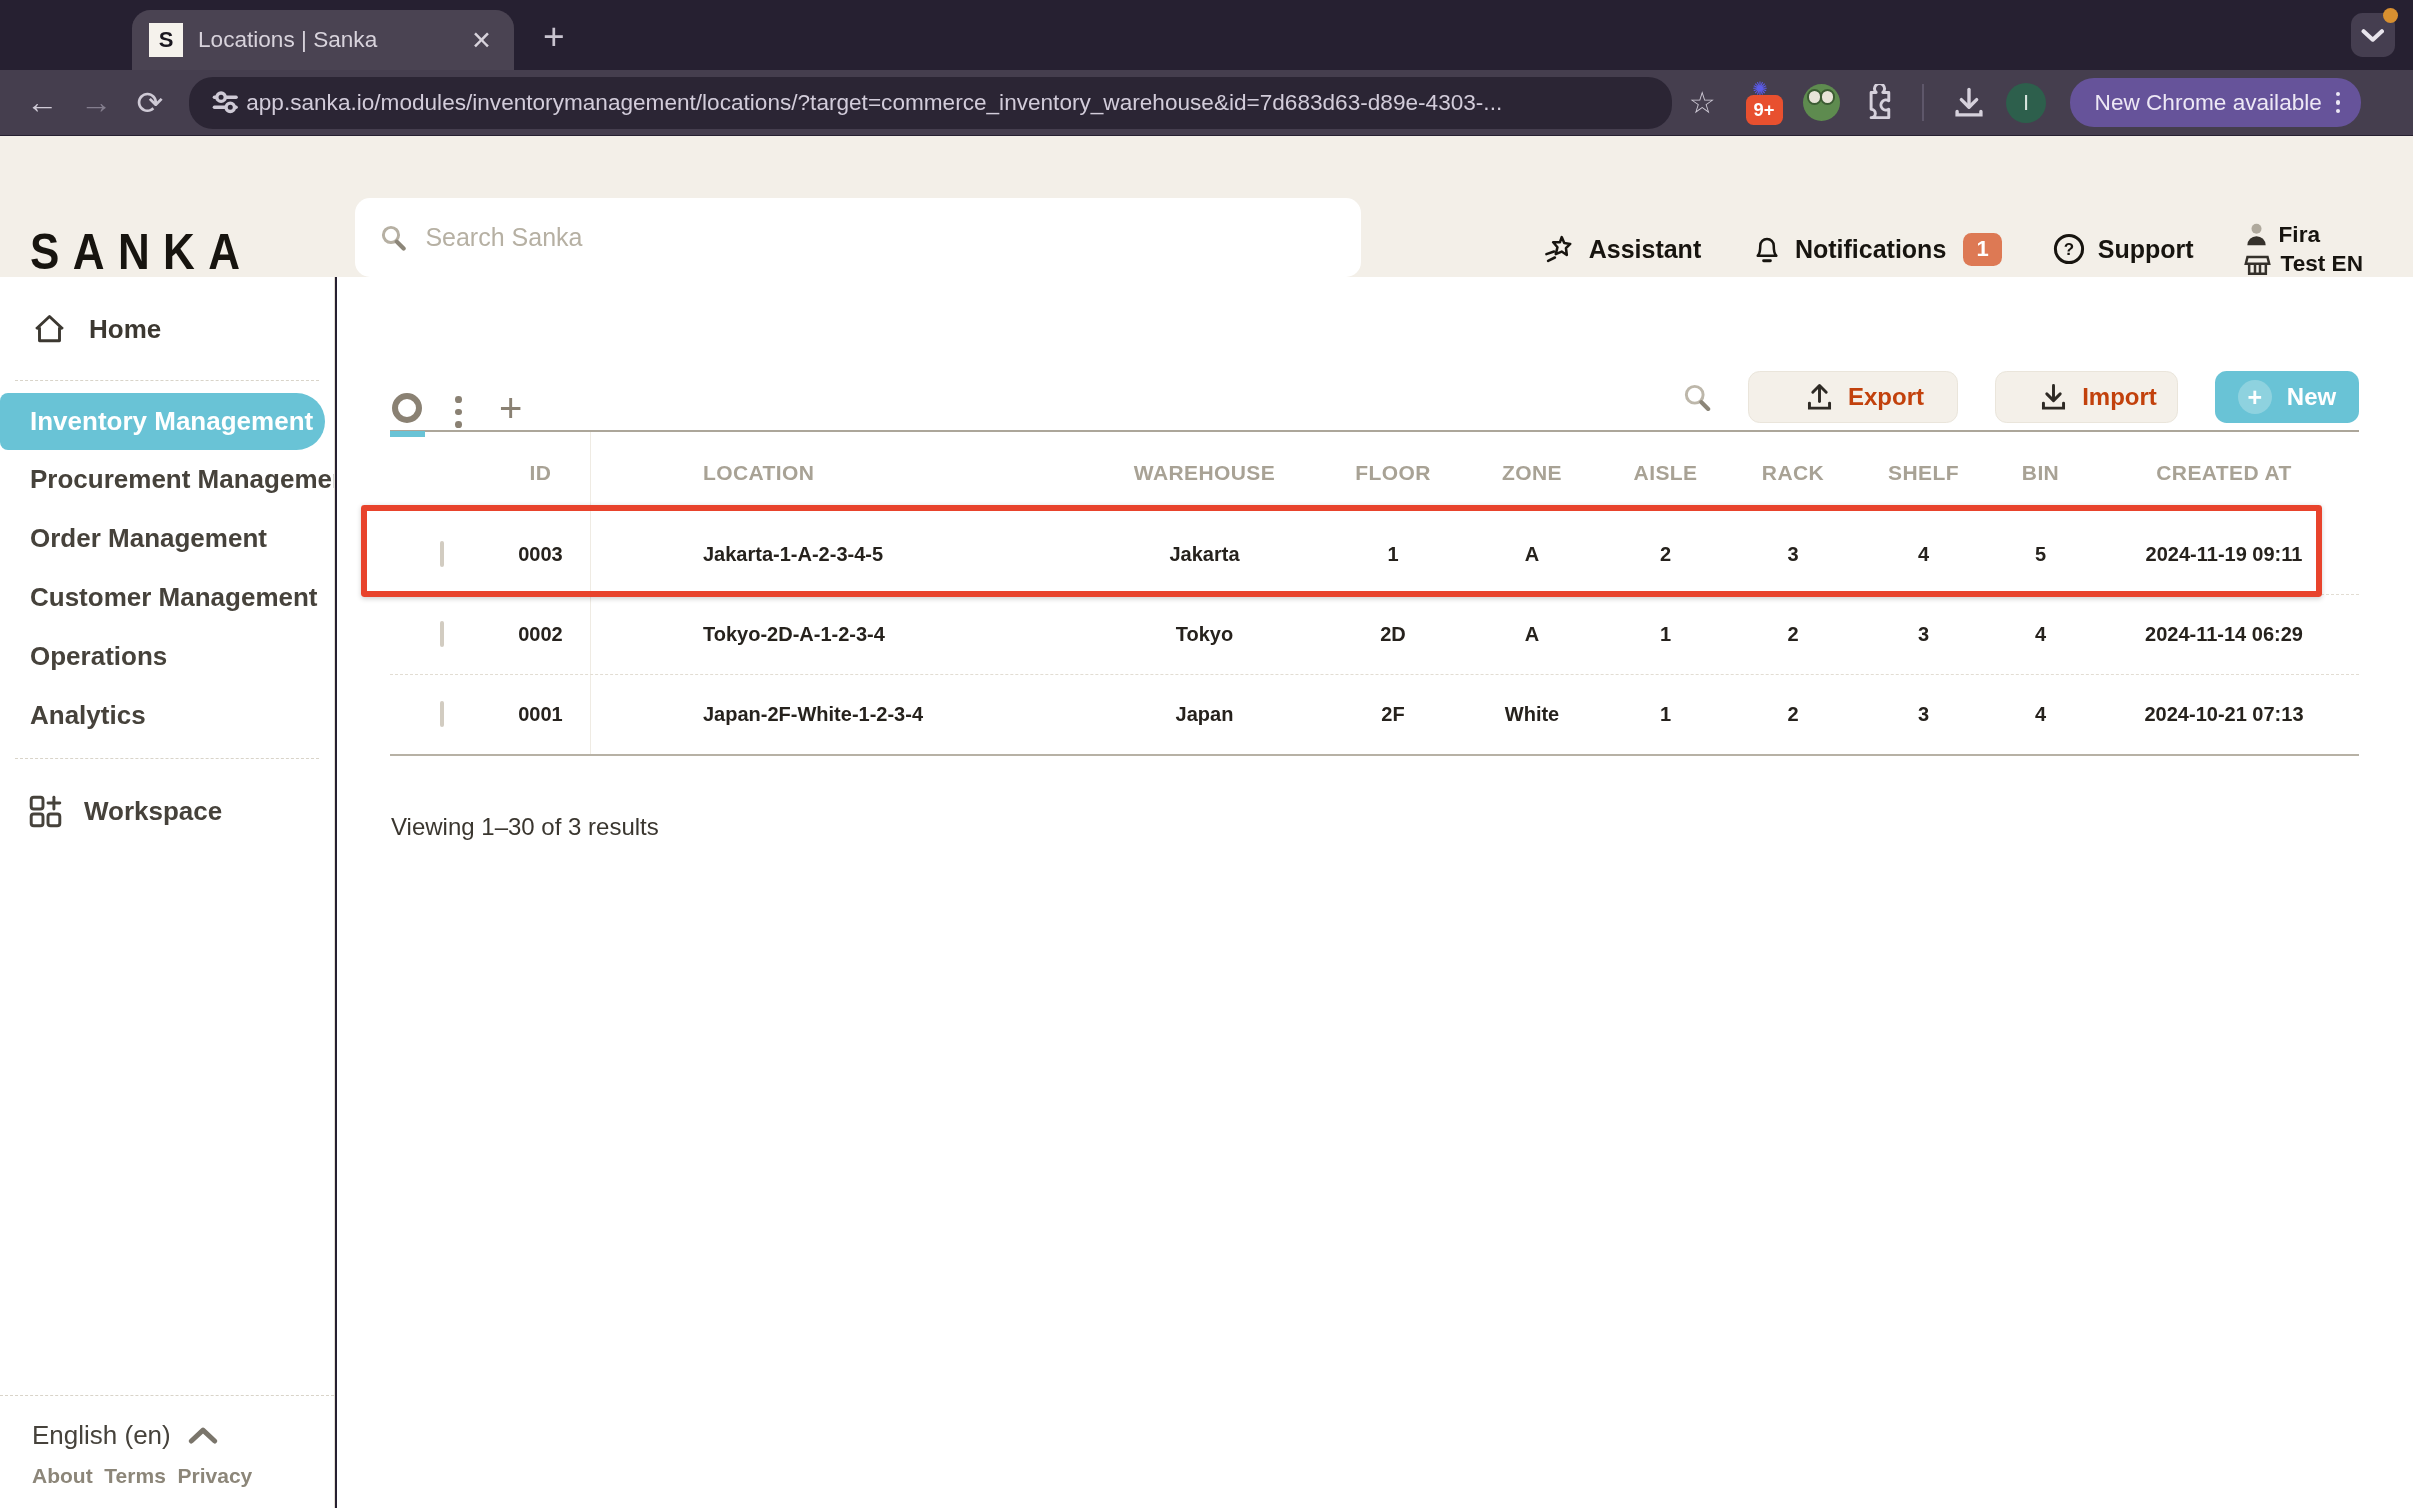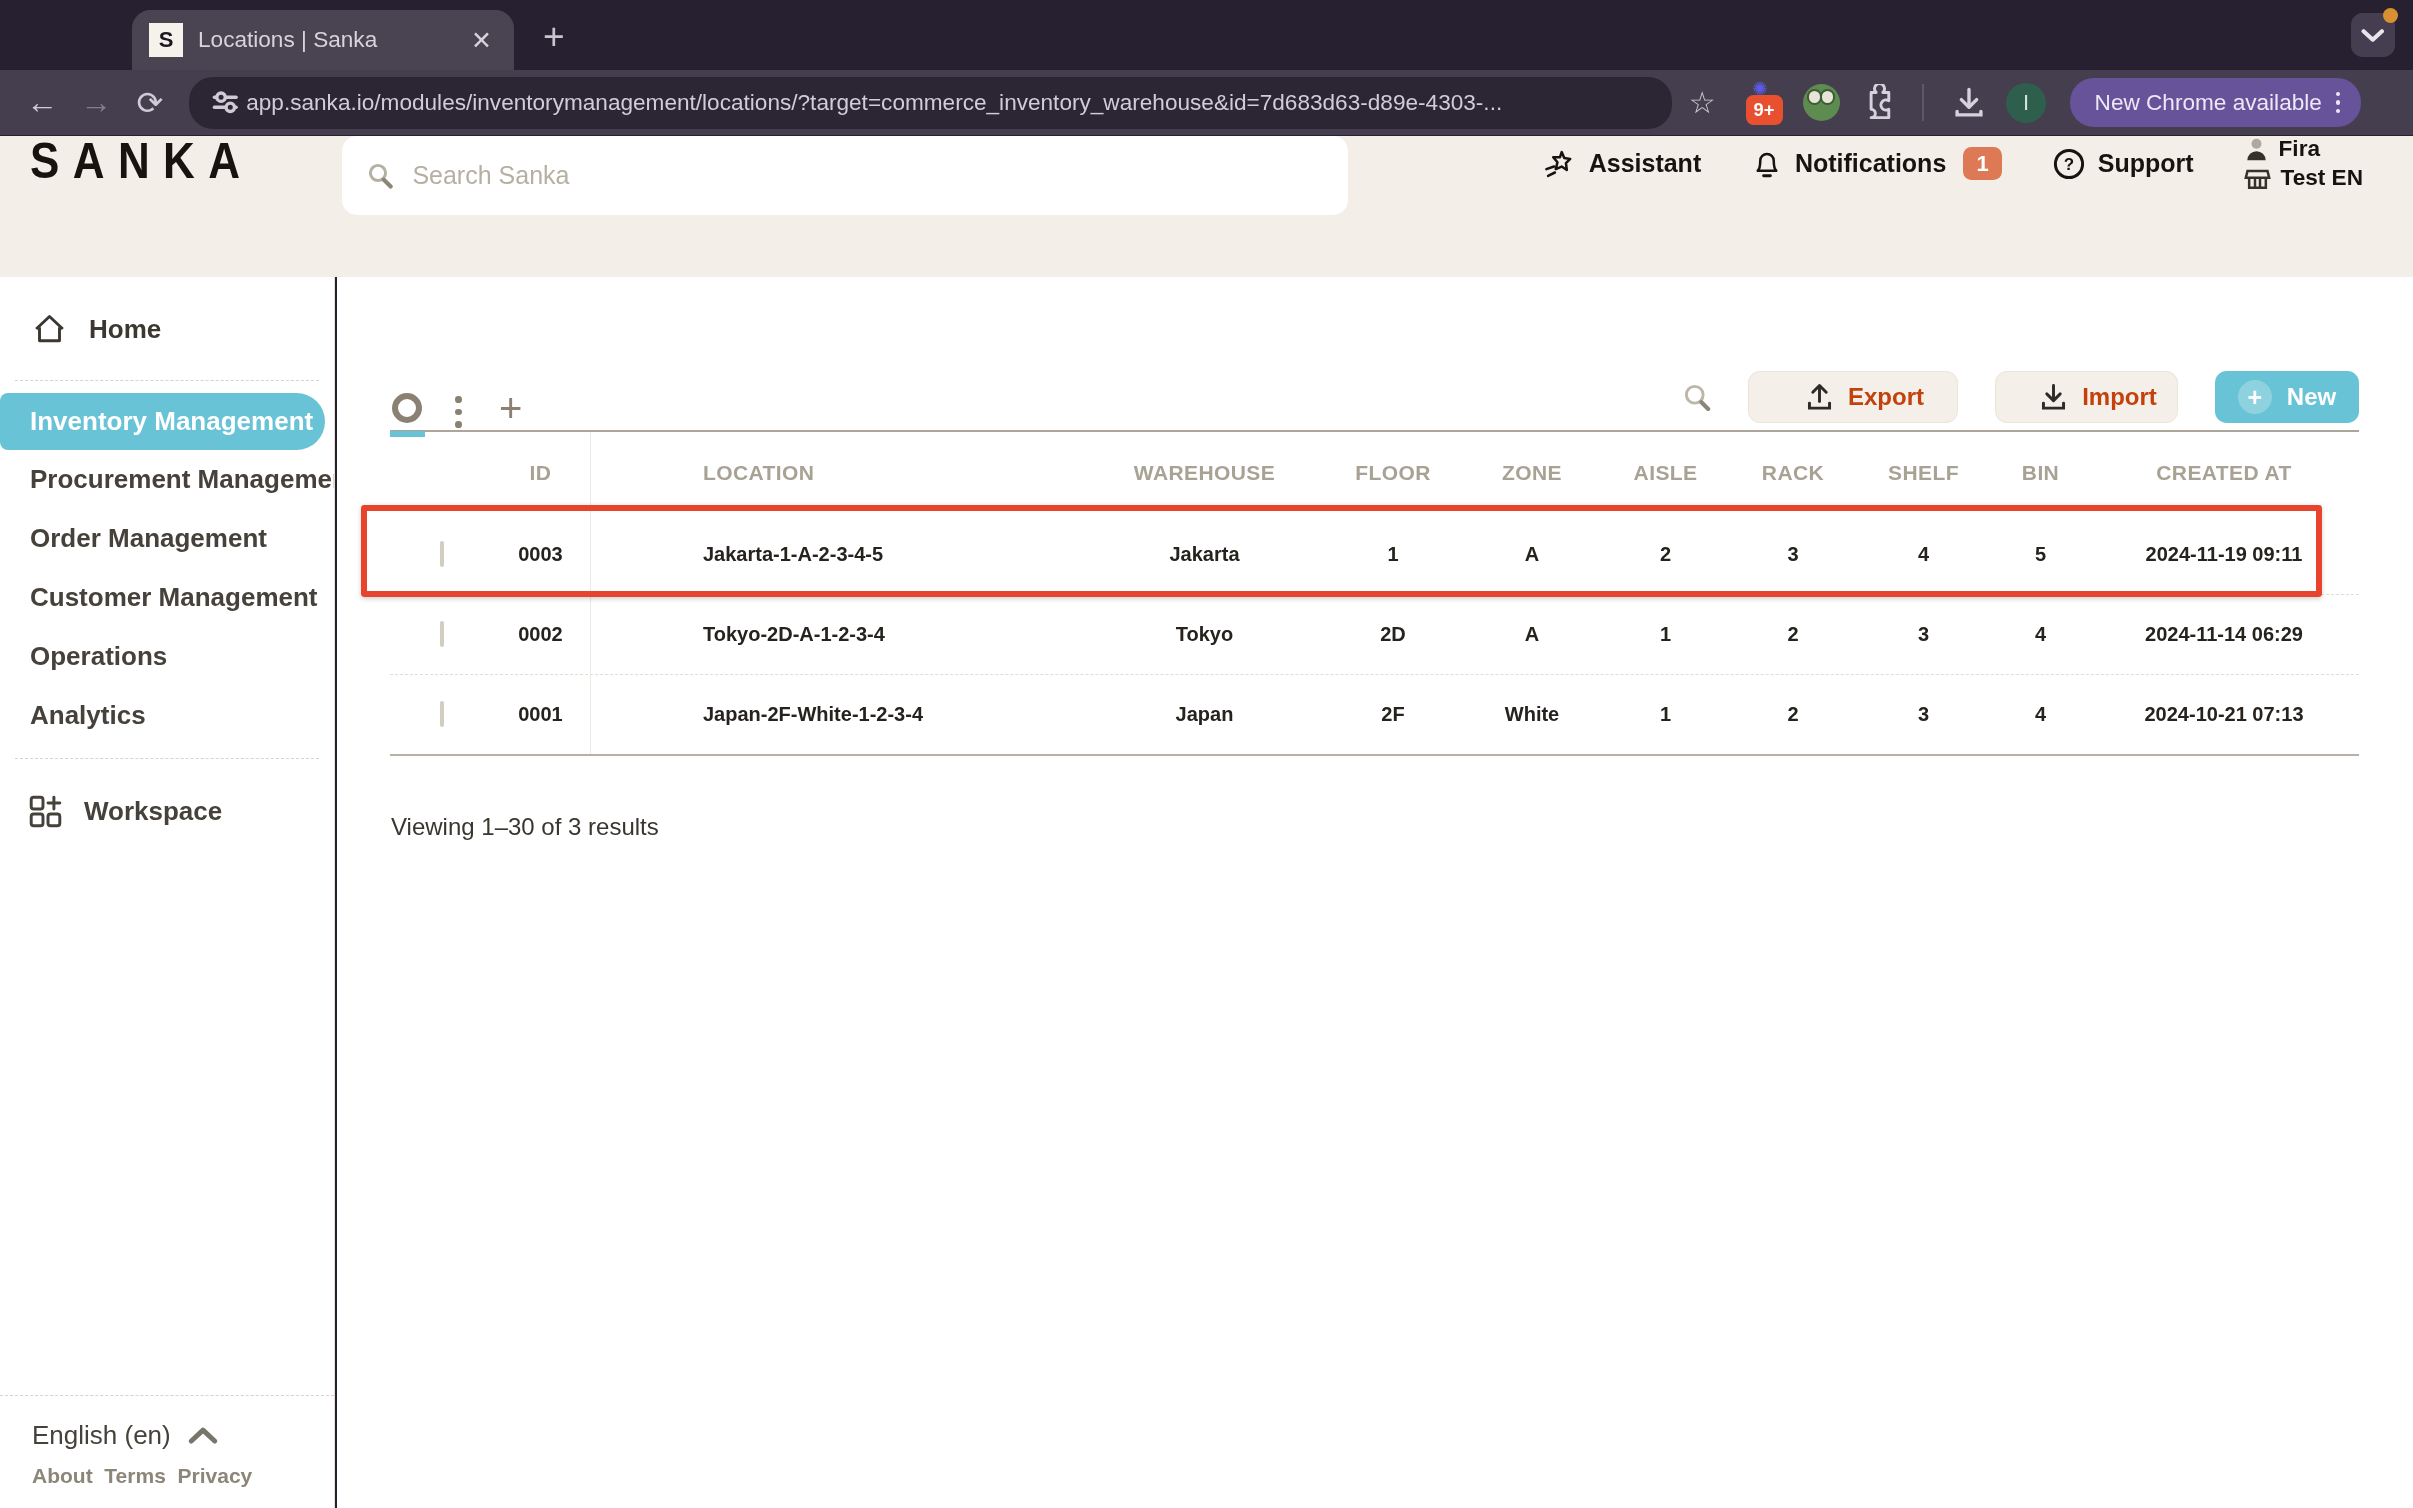--- a/index.html
+++ b/index.html
@@ -41,24 +41,24 @@
   .avatar { width:40px; height:40px; border-radius:50%; background:#2D5F4C; color:#D8E5DE; font-size:22px;
             display:flex; align-items:center; justify-content:center; }
   .chrome-pill { margin-left:23.5px; height:49px; background:#66539A; border-radius:24px; display:flex; align-items:center;
                  padding:0 11.7px 0 25px; gap:6px; }
   .chrome-pill span { color:#EDE8F5; font-size:22.6px; white-space:nowrap; }
   .kebab { display:flex; flex-direction:column; gap:4.2px; padding:5px 8.4px; }
   .kebab i { width:4.2px; height:4.2px; border-radius:50%; background:#EDE8F5; }
 
   
   .app-header { position:absolute; left:0; top:136px; width:100%; height:141px; background:#F3EFE8;
-                display:flex; align-items:flex-start; }
+                display:flex; align-items:flex-end; }
   .logo { margin-left:30px; width:302px; font-size:44px; font-weight:800; letter-spacing:13.4px; color:#17140F;
           transform:scaleY(1.15); }
-  .searchbar { width:1006px; height:79px; background:#FFFFFF; border-radius:15px; margin-left:10px;
+  .searchbar { width:1006px; height:79px; background:#FFFFFF; border-radius:15px; margin-left:23px;
                display:flex; align-items:center; padding:0 25px; gap:18.4px; }
   .searchbar .ph { color:#B6B0A3; font-size:25px; }
   .hdr-right { position:absolute; right:50px; display:flex; align-items:center; gap:50px; }
   .hdr-item { display:flex; align-items:center; gap:11.7px; color:#17140F; font-size:25px; font-weight:700; }
   .notif-badge { background:#DD7954; color:#fff; font-size:22px; font-weight:700; border-radius:8.4px;
                  padding:3.4px 13.4px; margin-left:5px; }
   .user-block { display:flex; flex-direction:column; gap:3.4px; font-size:22.6px; font-weight:700; color:#17140F; }
   .user-line { display:flex; align-items:center; gap:10px; }
 
   

